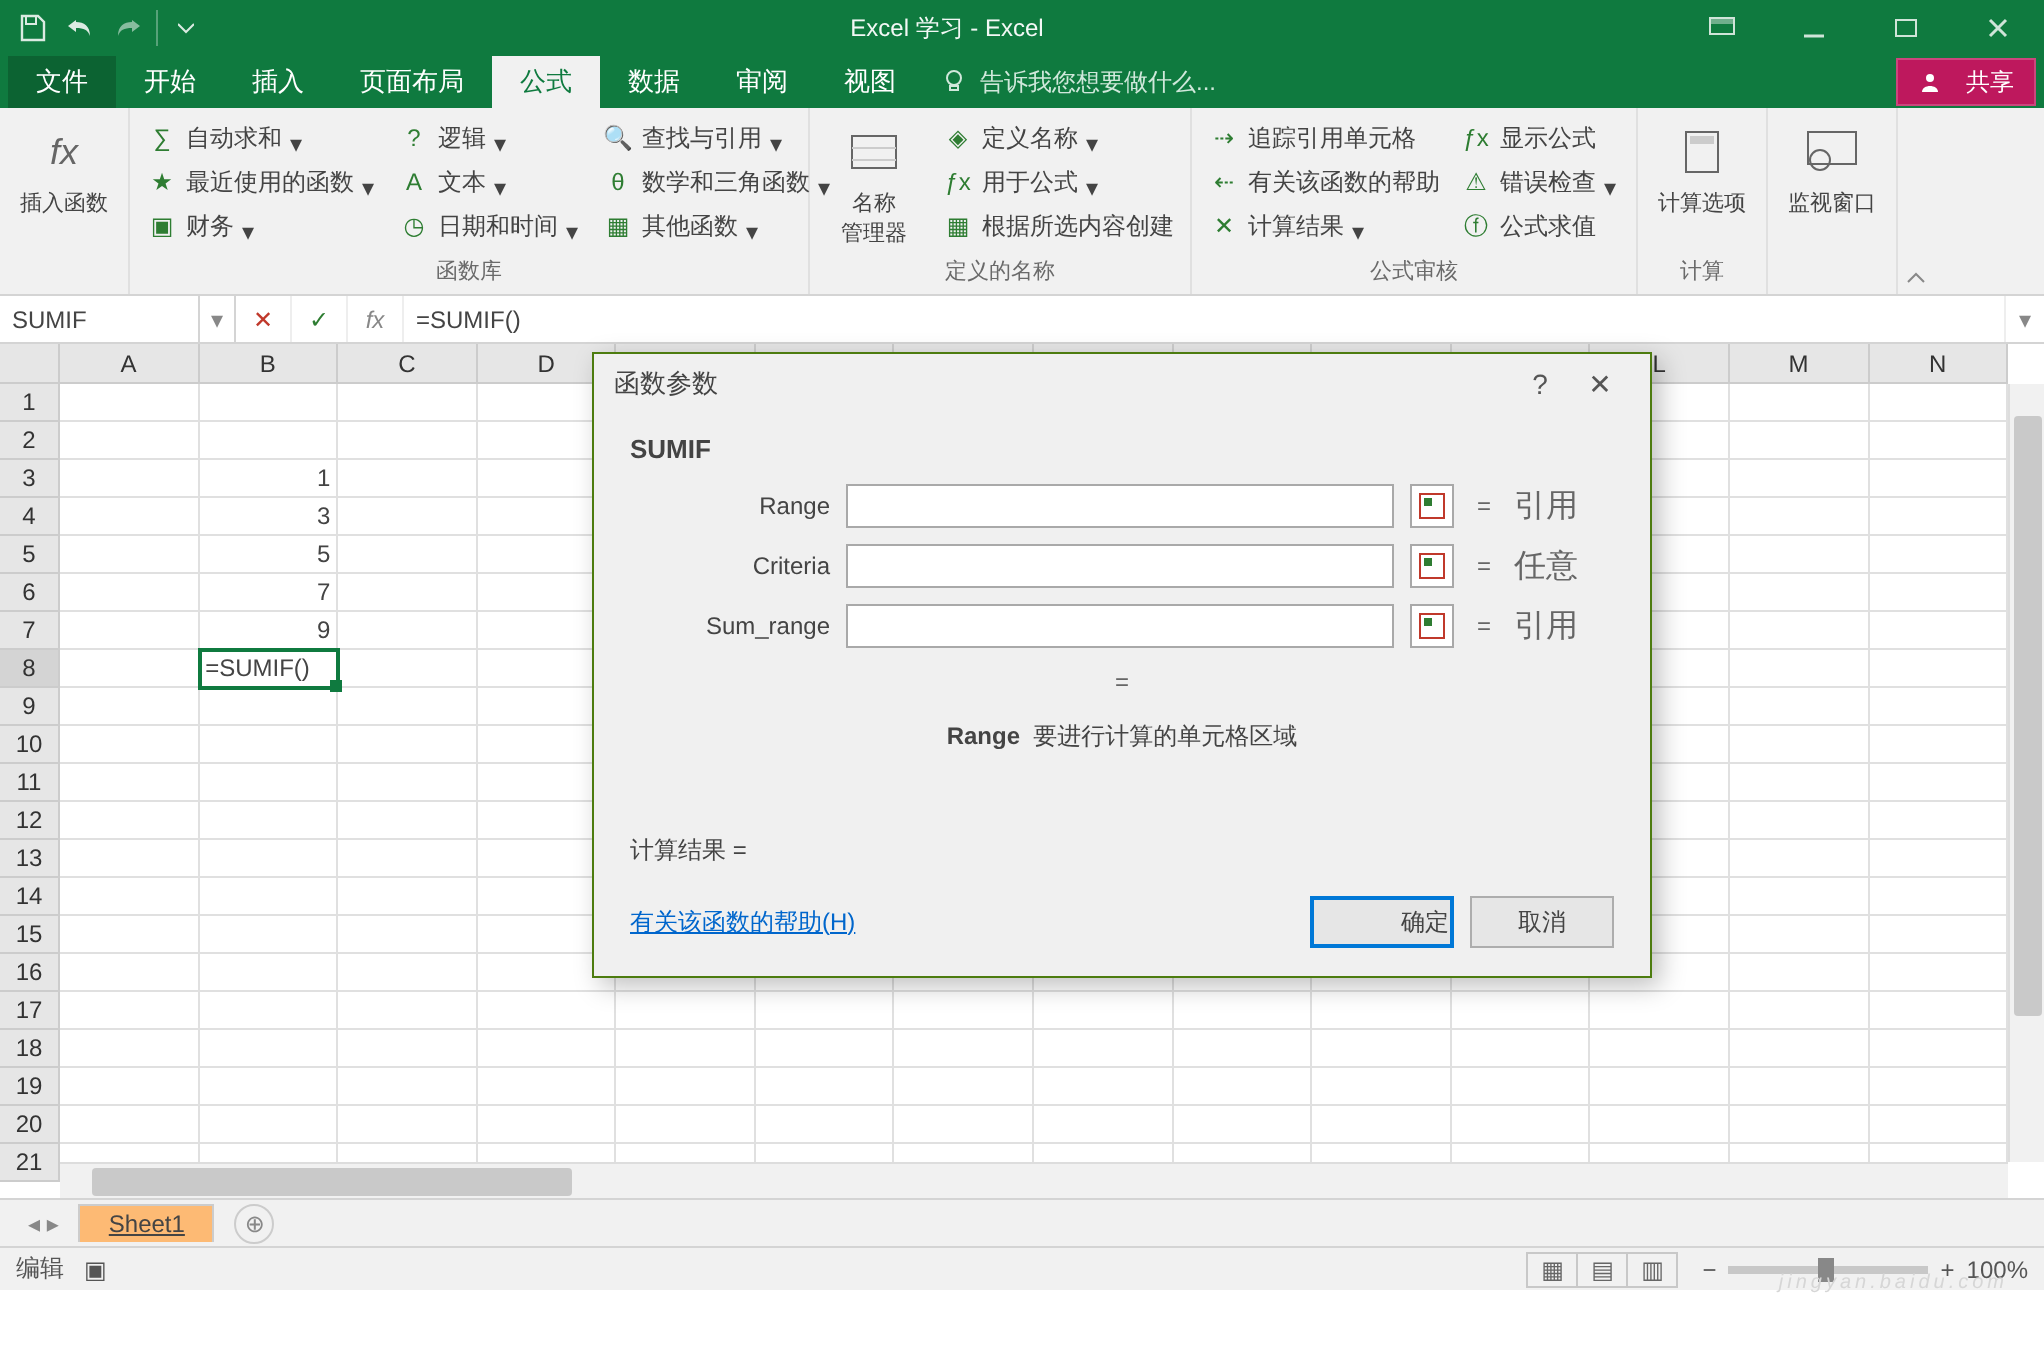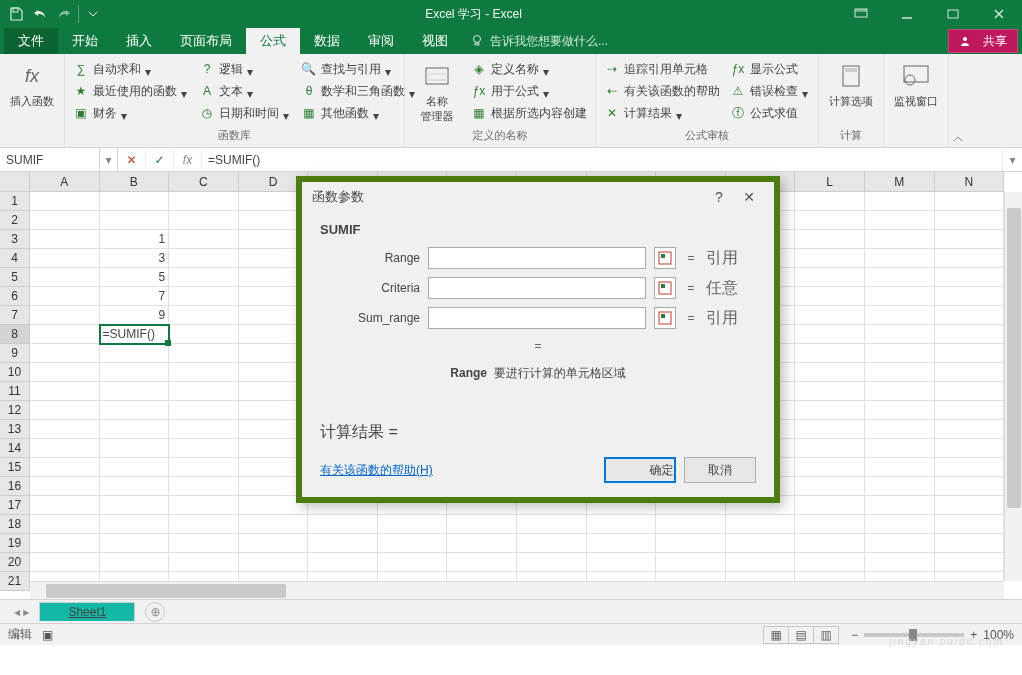--- a/index.html
+++ b/index.html
@@ -60,50 +60,50 @@
 .cell.active { outline:2px solid #0f7a3f; outline-offset:-1px; position:relative; }
 .cell.active::after { content:''; position:absolute; right:-3px; bottom:-3px; width:6px; height:6px; background:#0f7a3f; }
 .vscroll { position:absolute; right:0; top:20px; bottom:18px; width:18px; background:#f1f1f1; border-left:1px solid #ddd; display:flex; flex-direction:column; align-items:center; }
 .vscroll .thumb { width:14px; background:#c9c9c9; border-radius:2px; margin-top:16px; height:300px; }
 .hscroll { position:absolute; left:30px; right:18px; bottom:0; height:18px; background:#f1f1f1; border-top:1px solid #ddd; display:flex; align-items:center; }
 .hscroll .thumb { height:14px; background:#c9c9c9; border-radius:2px; margin-left:16px; width:240px; }
 
 
 .sheet-tabs { height:24px; background:#f1f1f1; border-top:1px solid #d4d4d4; display:flex; align-items:center; padding:0 6px; gap:2px; }
 .nav-arrows { display:flex; gap:6px; color:#888; padding:0 8px; }
-.sheet-tab { background:#14b8a6; padding:2px 28px; border:1px solid #ccc; border-bottom:none; font-size:12px;text-decoration:underline; }
+.sheet-tab { background:#fdba74; padding:2px 14px; border:1px solid #ccc; border-bottom:none; font-size:12px;text-decoration:underline; }
 .add-sheet { width:20px; height:20px; display:flex; align-items:center; justify-content:center; color:#888; border:1px solid #ccc; border-radius:50%; margin-left:8px; }
 
 
 .statusbar { height:22px; background:#f1f1f1; border-top:1px solid #d4d4d4; display:flex; align-items:center; padding:0 8px; font-size:12px; color:#555; }
 .statusbar .spacer { flex:1; }
 .view-btns { display:flex; gap:0; margin-right:12px; }
 .view-btn { width:26px; height:18px; display:flex; align-items:center; justify-content:center; border:1px solid #c8c8c8; margin-left:-1px; color:#666; }
 .zoom { display:flex; align-items:center; gap:6px; }
 .zoom-track { width:100px; height:4px; background:#c8c8c8; position:relative; }
 .zoom-thumb { position:absolute; left:45%; top:-4px; width:8px; height:12px; background:#888; }
 
 
-.dialog { position:absolute; left:296px; top:176px; width:484px; background:#f0f0f0; border:6px solid #4d7c0f; box-shadow:4px 4px 12px rgba(0,0,0,.25); }
+.dialog { position:absolute; left:296px; top:176px; width:530px; background:#f0f0f0; border:1px solid #4d7c0f; box-shadow:4px 4px 12px rgba(0,0,0,.25); }
 .dlg-title { height:30px; display:flex; align-items:center; padding:0 10px; font-size:13px; }
 .dlg-title .spacer { flex:1; }
 .dlg-title .tbtn { width:30px; text-align:center; font-size:14px; color:#555; }
 .dlg-body { padding:10px 18px 14px; }
 .dlg-func { font-weight:600; font-size:13px; margin-bottom:10px; }
 .arg-row { display:flex; align-items:center; gap:8px; margin-bottom:8px; }
 .arg-label { width:100px; text-align:right; font-size:12px; }
 .arg-input { flex:1; height:22px; border:1px solid #a9a9a9; background:#fff; padding:0 4px; }
 .arg-picker { width:22px; height:22px; border:1px solid #a9a9a9; background:#fff; display:flex; align-items:center; justify-content:center; }
 .arg-eq { width:14px; text-align:center; color:#666; }
 .arg-val { width:50px; color:#666; font-size:16px; }
 .dlg-eq-line { text-align:center; color:#666; margin:10px 0 12px; }
 .dlg-desc { font-size:12px; margin-bottom:14px; }
 .dlg-param-desc { text-align:center; font-size:12px; margin-bottom:40px; }
 .dlg-param-desc b { font-weight:600; }
-.dlg-result { font-size:16px; margin-bottom:14px; }
+.dlg-result { font-size:12px; margin-bottom:14px; }
 .dlg-footer { display:flex; align-items:center;text-align:right; }
 .dlg-help { color:#0066cc; text-decoration:underline; font-size:12px; }
 .dlg-footer .spacer { flex:1; }
 .dlg-btn { width:72px; height:26px; border:1px solid #adadad; background:#e6e6e6; font-size:12px; display:flex; align-items:center; justify-content:center; margin-left:8px; }
 .dlg-btn.primary { border:2px solid #0078d7;padding-left:43px; }
 
 
 .watermark { position:absolute; right:18px; bottom:28px; color:#d6d6d6; font-size:22px; font-style:italic; font-weight:600; pointer-events:none; }
 .watermark small { display:block; font-size:10px; letter-spacing:2px; font-weight:400; }
 

